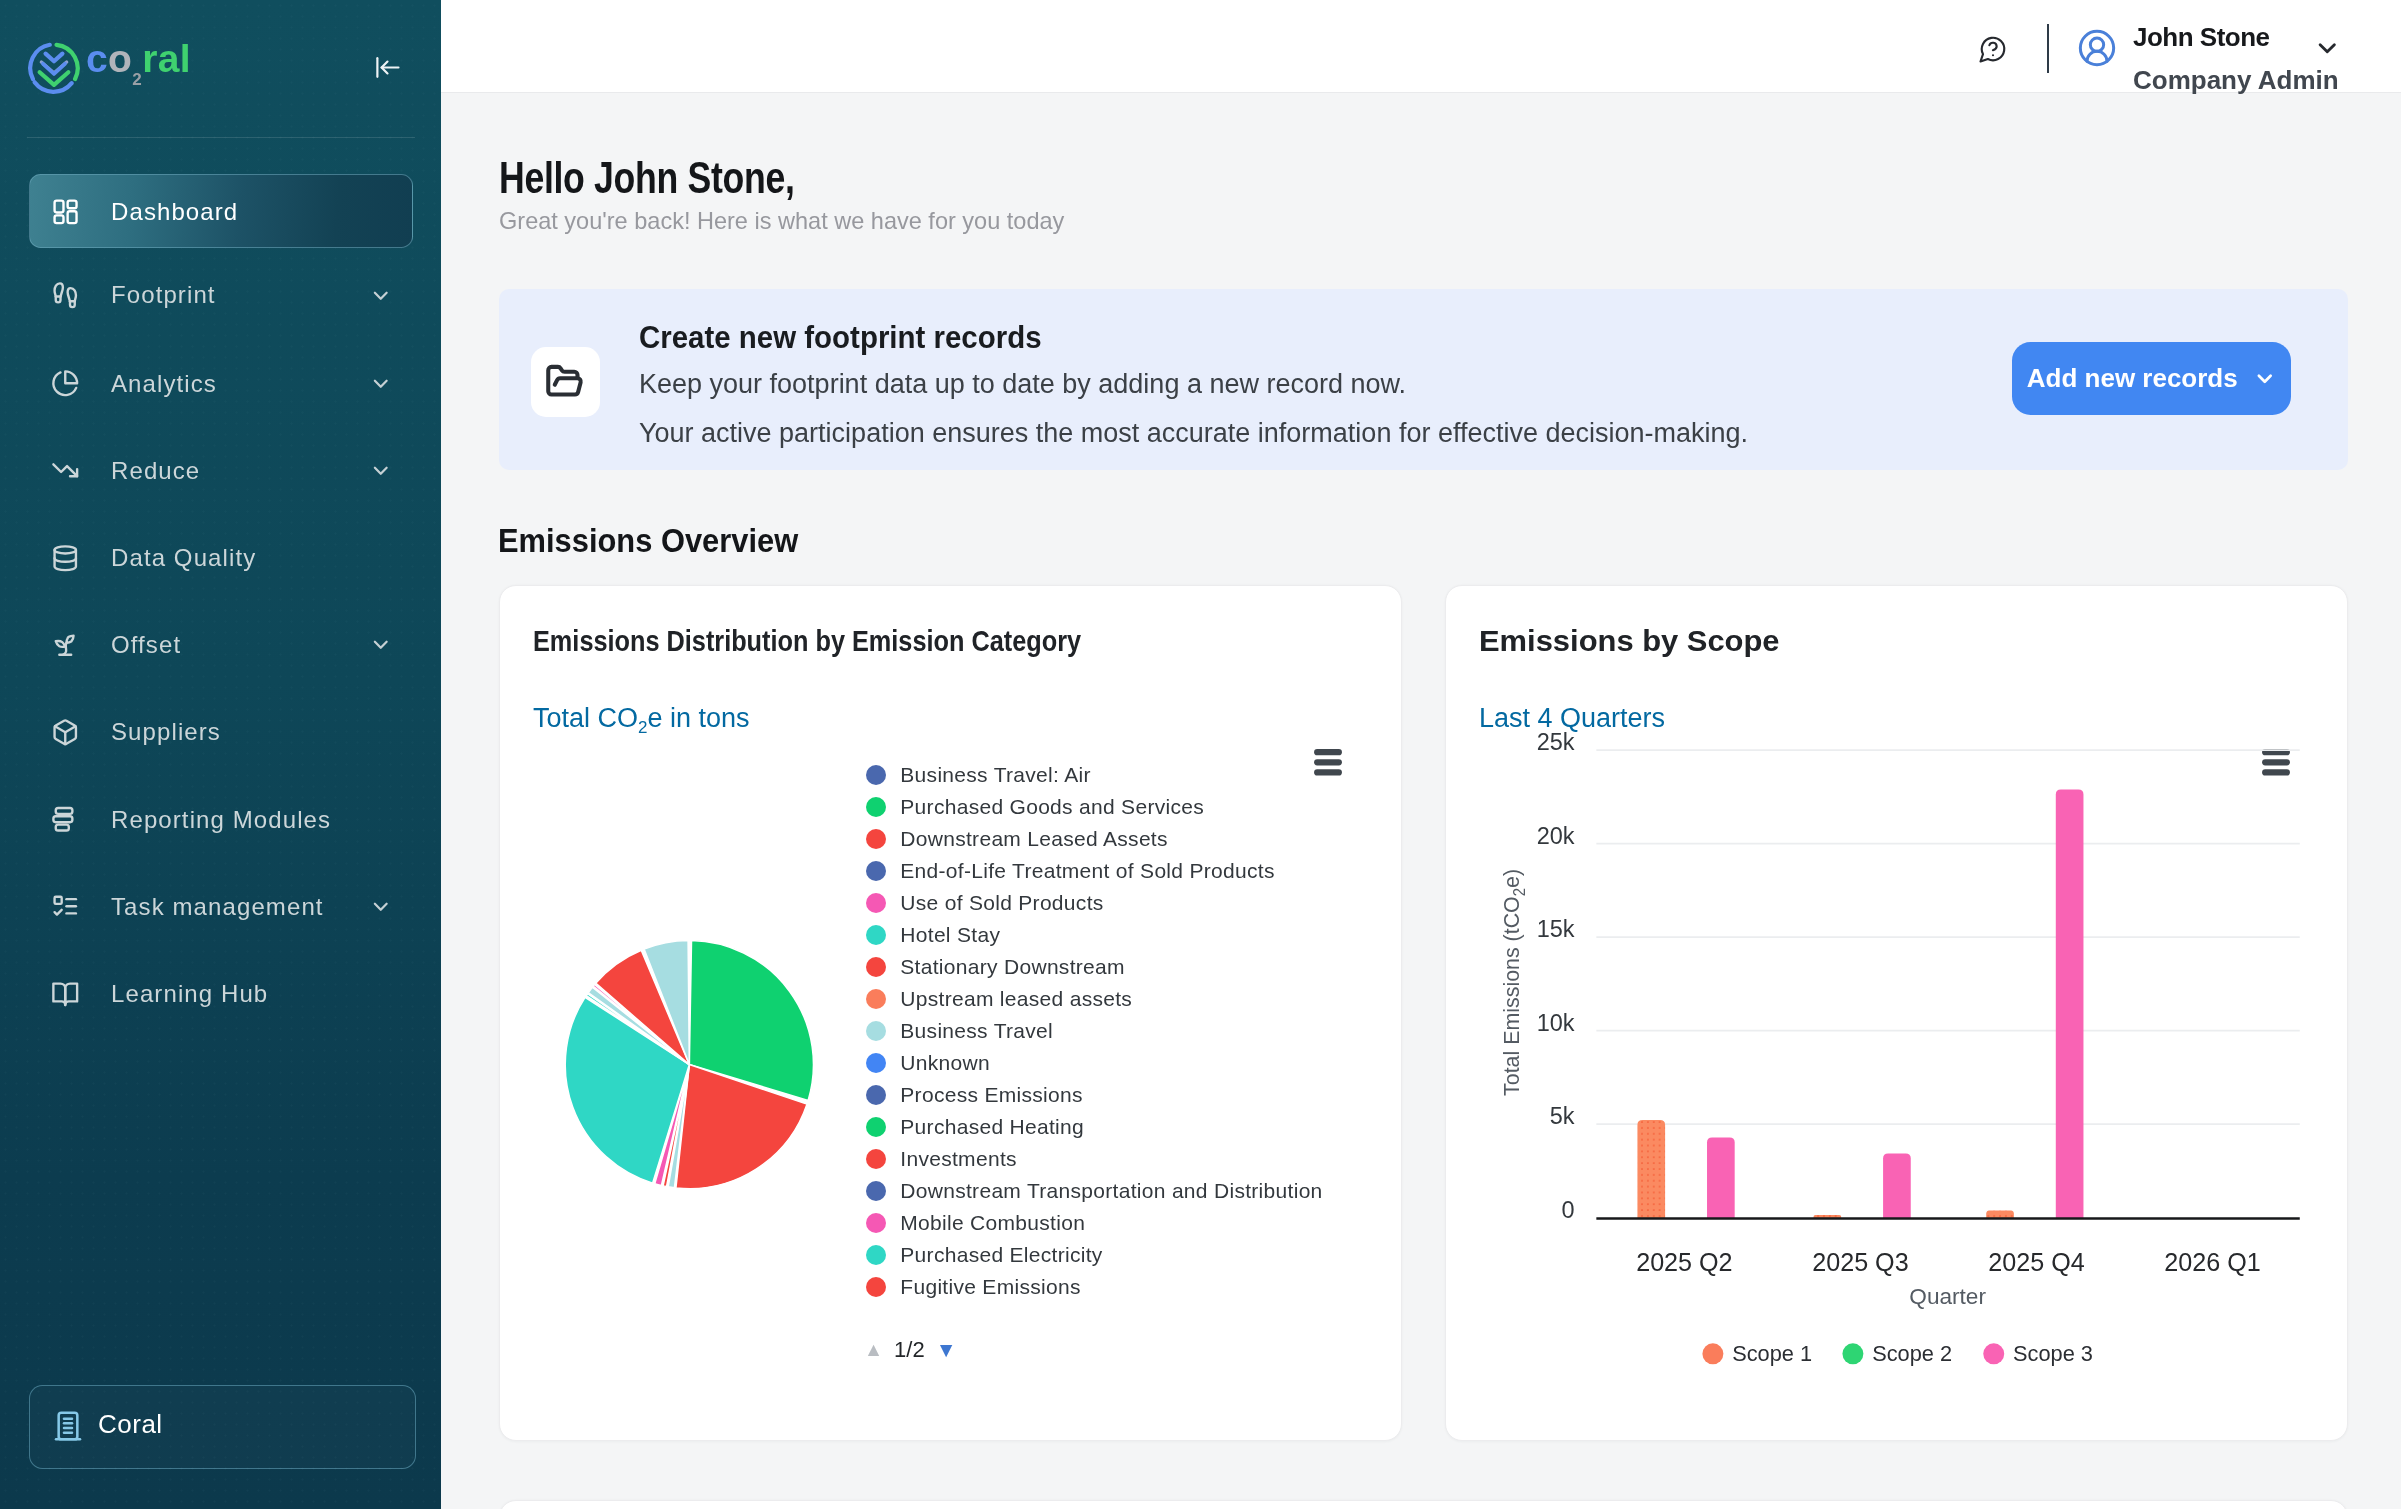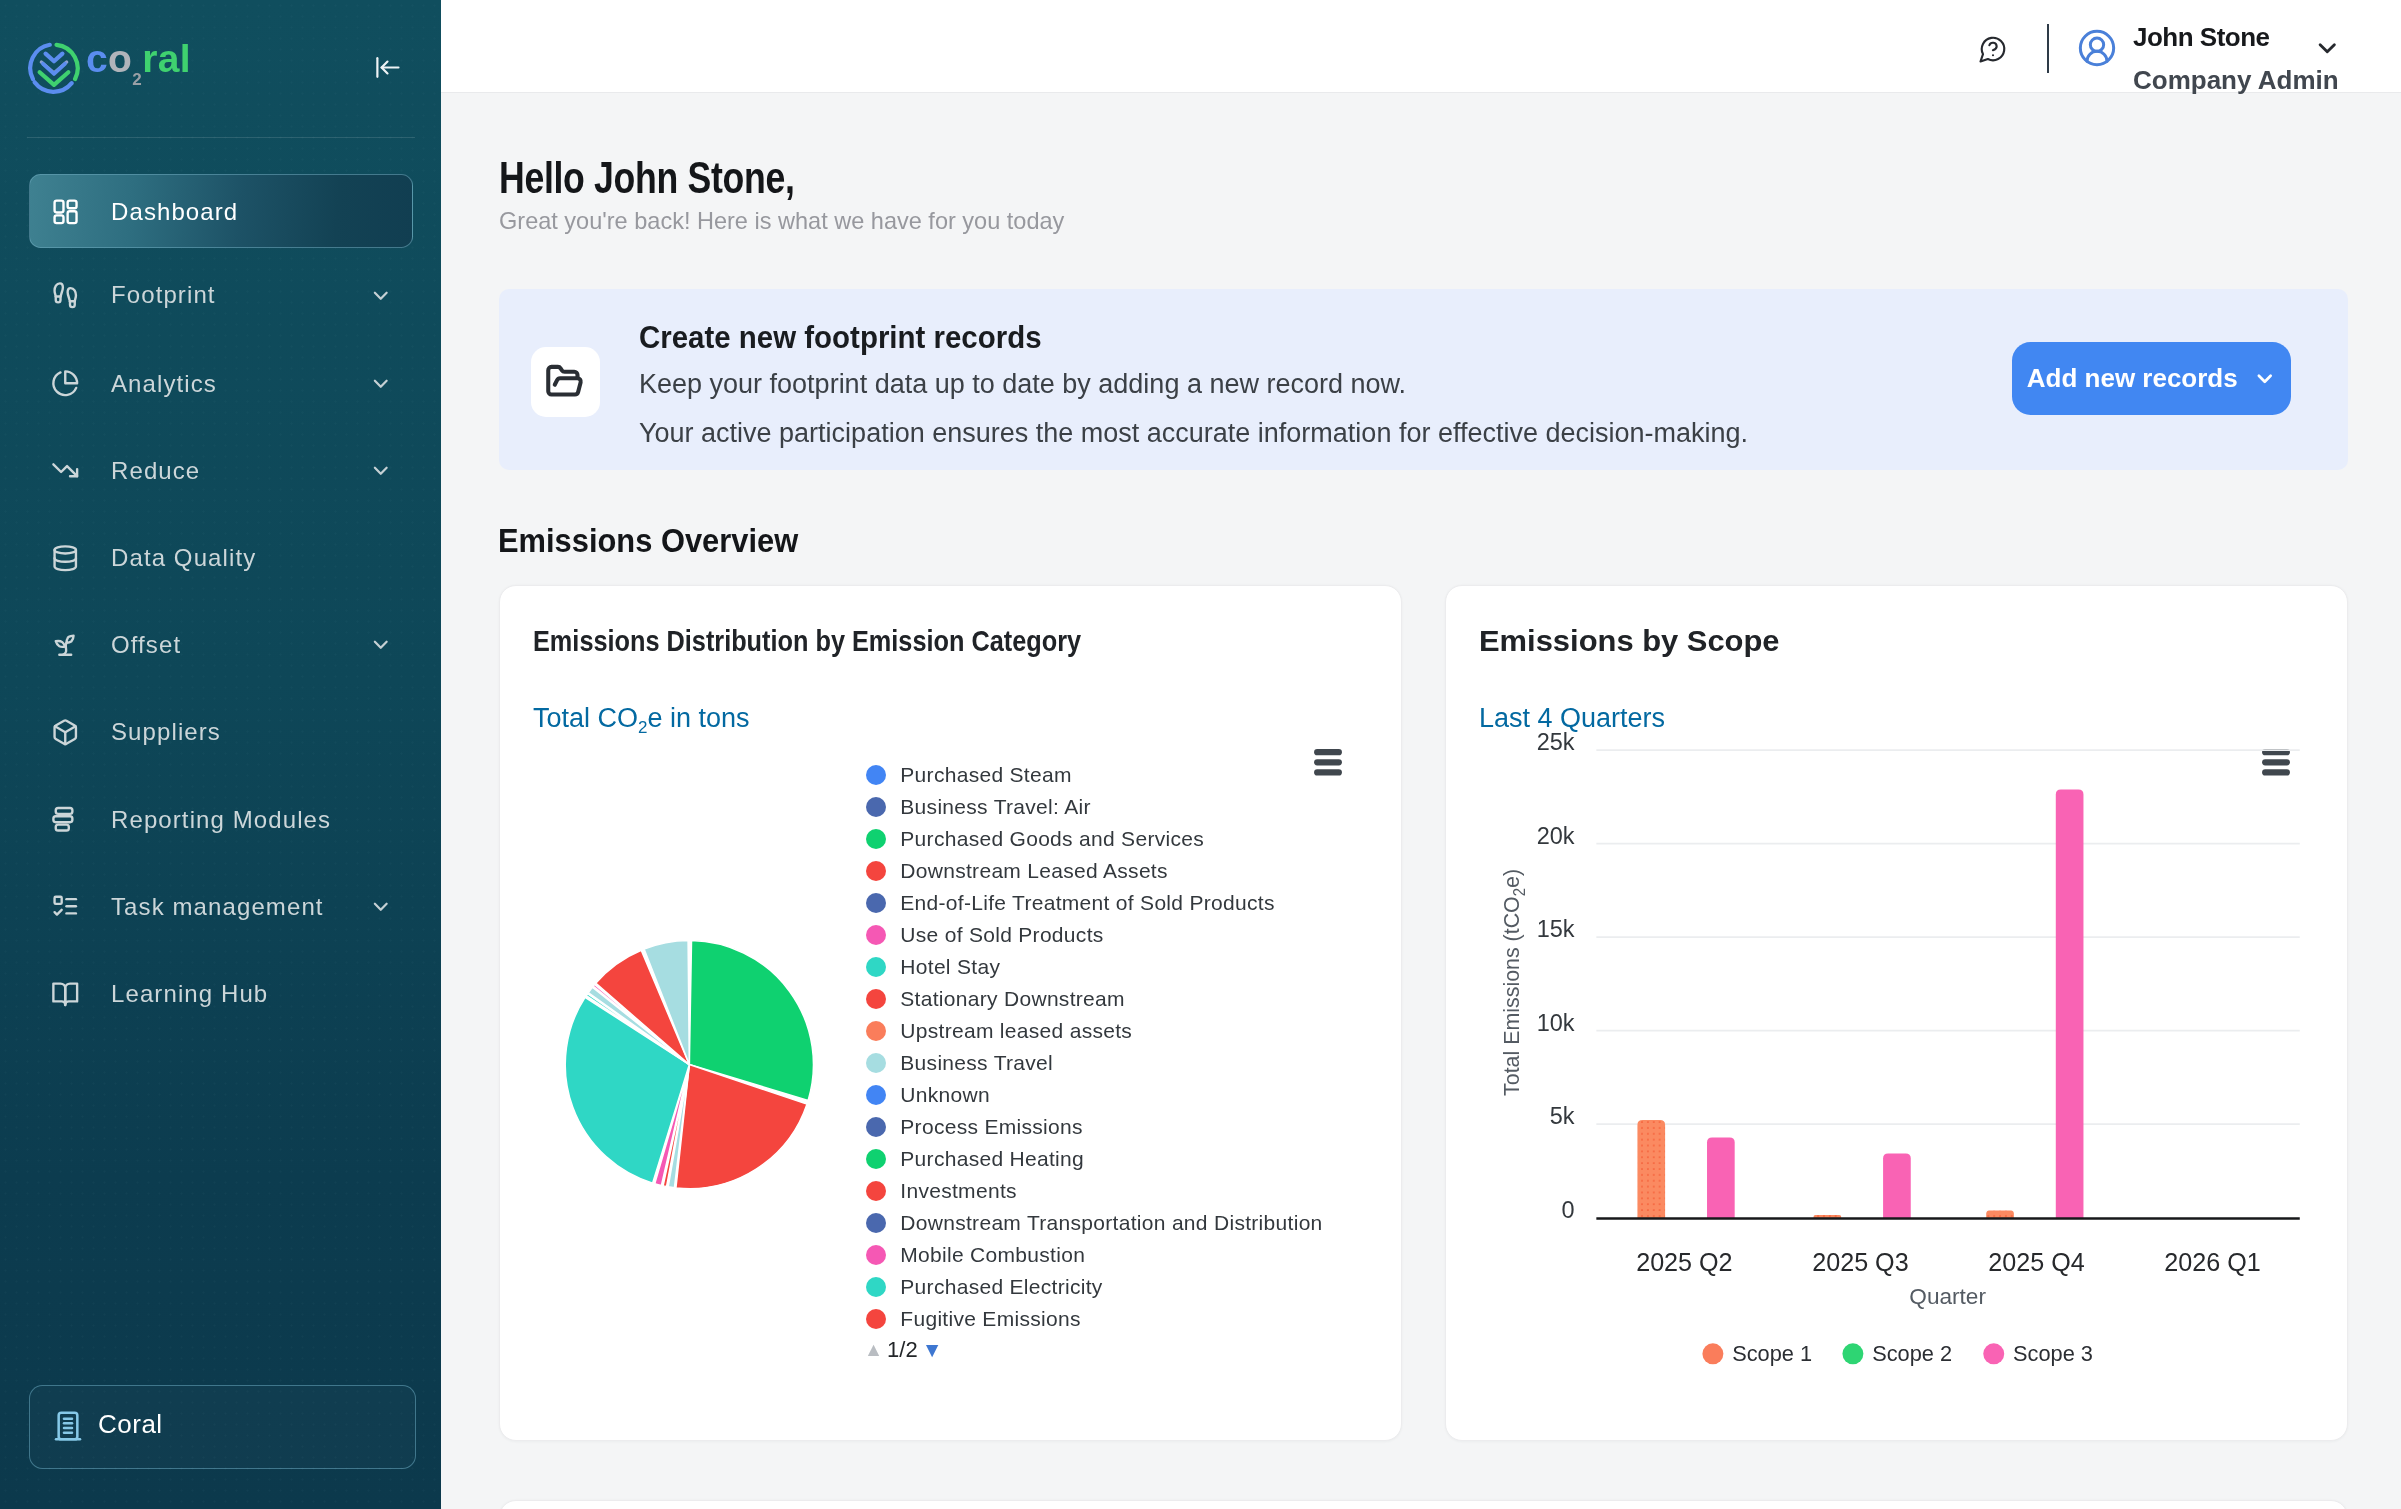--- a/index.html
+++ b/index.html
@@ -212,24 +212,20 @@
       <path d="M227.0 572.0 L193.7 716.2 A148 148 0 0 1 185.7 714.1 Z" fill="#f558b4" stroke="#fff" stroke-width="1.8" stroke-linejoin="round"></path>
       <path d="M227.0 572.0 L183.2 713.4 A148 148 0 0 1 102.6 491.8 Z" fill="#2fd7c5" stroke="#fff" stroke-width="1.8" stroke-linejoin="round"></path>
       <path d="M227.0 572.0 L104.0 489.7 A148 148 0 0 1 105.5 487.5 Z" fill="#2fd7c5" stroke="#fff" stroke-width="1.8" stroke-linejoin="round"></path>
       <path d="M227.0 572.0 L106.4 486.3 A148 148 0 0 1 111.3 479.7 Z" fill="#a6dde1" stroke="#fff" stroke-width="1.8" stroke-linejoin="round"></path>
       <path d="M227.0 572.0 L112.3 478.5 A148 148 0 0 1 114.0 476.5 Z" fill="#f558b4" stroke="#fff" stroke-width="1.8" stroke-linejoin="round"></path>
       <path d="M227.0 572.0 L115.3 474.9 A148 148 0 0 1 169.6 435.6 Z" fill="#f4453e" stroke="#fff" stroke-width="1.8" stroke-linejoin="round"></path>
       <path d="M227.0 572.0 L173.0 434.2 A148 148 0 0 1 225.5 424.0 Z" fill="#a6dde1" stroke="#fff" stroke-width="1.8" stroke-linejoin="round"></path>
     </svg>
   <div class="abs" style="left:367px;top:174px">
       <div class="lrow">
-        <span class="dot" style="background:#4285f4"></span>
-        <span>Purchased Steam</span>
-      </div>
-      <div class="lrow">
         <span class="dot" style="background:#4a68ae"></span>
         <span>Business Travel: Air</span>
       </div>
       <div class="lrow">
         <span class="dot" style="background:#0fd170"></span>
         <span>Purchased Goods and Services</span>
       </div>
       <div class="lrow">
         <span class="dot" style="background:#f4453e"></span>
         <span>Downstream Leased Assets</span>
@@ -286,21 +282,21 @@
         <span class="dot" style="background:#2fd7c5"></span>
         <span>Purchased Electricity</span>
       </div>
       <div class="lrow">
         <span class="dot" style="background:#f4453e"></span>
         <span>Fugitive Emissions</span>
       </div>
     </div>
   <div class="pgn">
       <span style="color:#b9bdc2;font-size:19.3px">▲</span>
-      <span style="margin:0 4px">1/2</span>
+      <span style="margin:0 11px">1/2</span>
       <span style="color:#3e77d1;font-size:21px">▼</span>
     </div>
 </div>
 
 <div class="card" style="left:1445px;top:585px;width:903px;height:856px"></div>
 <div class="abs" style="left:1445px;top:585px;width:903px;height:856px">
   <div class="qtitle" id="qtitle" style="left:34px;top:39px;transform:scaleX(1.03)">Emissions by Scope</div>
   <div class="qsub" id="qsub" style="left:34px;top:81px">Last 4 Quarters</div>
   <svg class="abs" style="left:817px;top:164px" width="28" height="27" viewBox="0 0 33 32">
       <rect x="0" y="0" width="33" height="7.5" rx="3.7" fill="#40474e"></rect>

